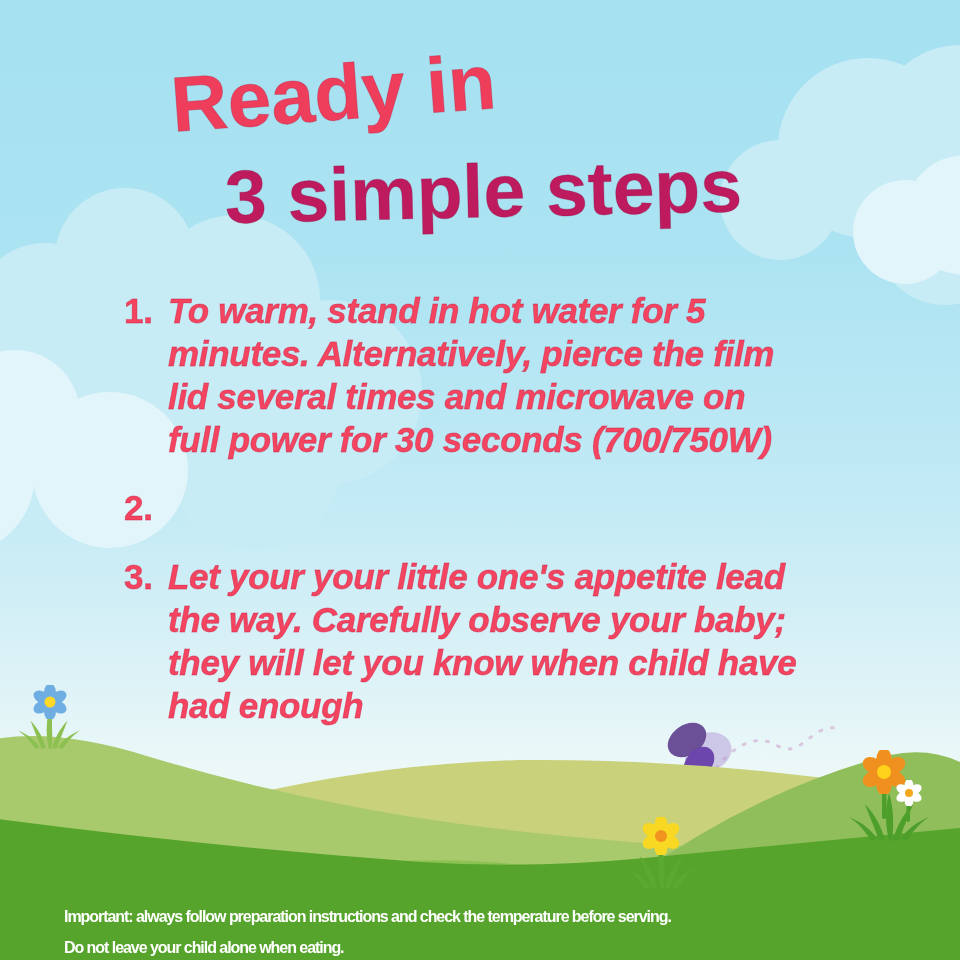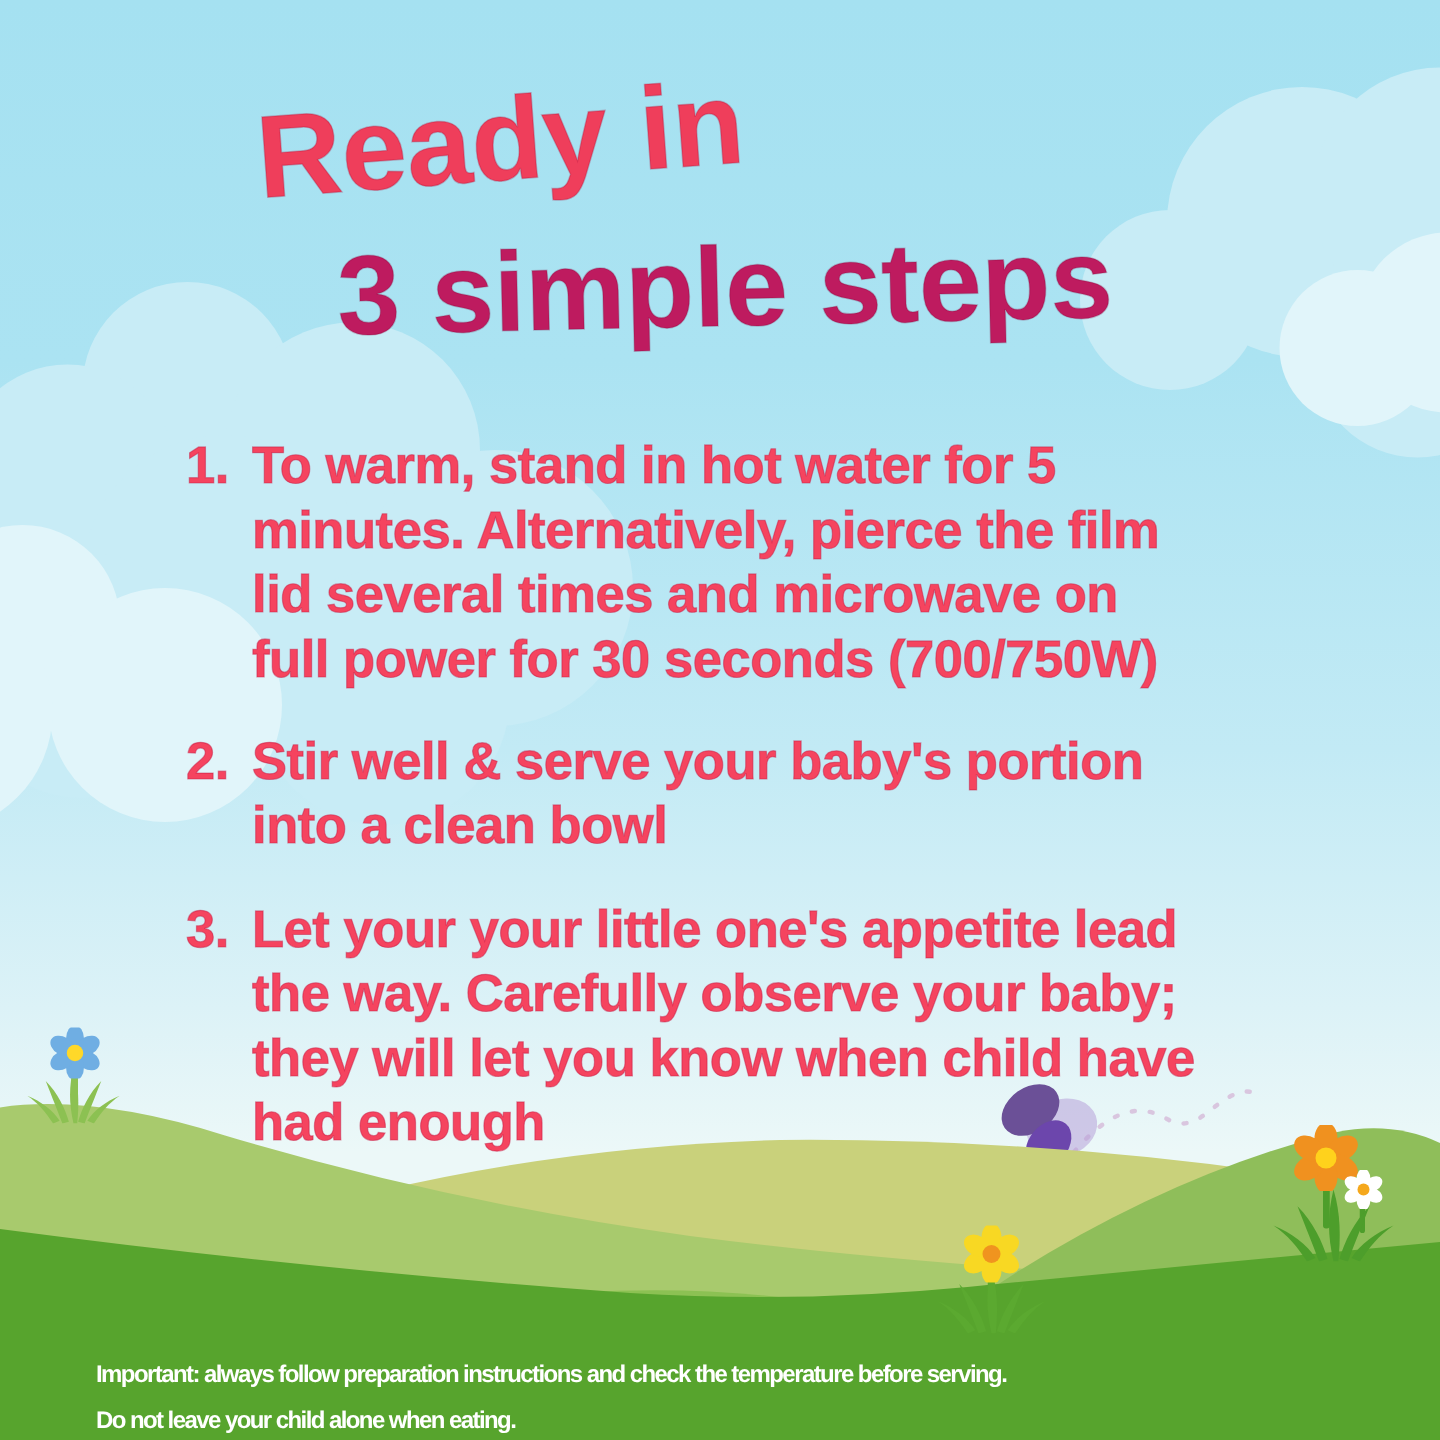--- a/index.html
+++ b/index.html
@@ -22,21 +22,21 @@
   }
   .steps{
     position:absolute;left:124px;top:289px;width:800px;
     font-weight:700;font-size:35px;line-height:43px;letter-spacing:-0.3px;
     color:#F5445F;-webkit-text-stroke:.8px rgba(196,23,64,.45);
   }
   .step{display:flex;}
   .step-1{margin-bottom:25px;}
   .step-2{margin-bottom:26px;}
   .step-num{width:44px;flex:none;}
-  .step-text{white-space:pre;}
+  .step-text{white-space:pre;font-style:italic;}
   .footer{
     left:64px;top:882px;font-size:16px;line-height:30.5px;
     letter-spacing:-1.05px;color:#FFFFFF;white-space:pre;margin-top:20px;
   }
 </style>
 </head>
 <body>
 
 <div class="canvas">
 
@@ -130,22 +130,20 @@
   <div class="steps">
     <div class="step step-1">
       <div class="step-num">1.</div>
       <div class="step-text">To warm, stand in hot water for 5
 minutes. Alternatively, pierce the film
 lid several times and microwave on
 full power for 30 seconds (700/750W)</div>
     </div>
     <div class="step step-2">
       <div class="step-num">2.</div>
-      <div class="step-text">Stir well &amp; serve your baby's portion
-into a clean bowl</div>
     </div>
     <div class="step step-3">
       <div class="step-num">3.</div>
       <div class="step-text">Let your your little one's appetite lead
 the way. Carefully observe your baby;
 they will let you know when child have
 had enough</div>
     </div>
   </div>
 

